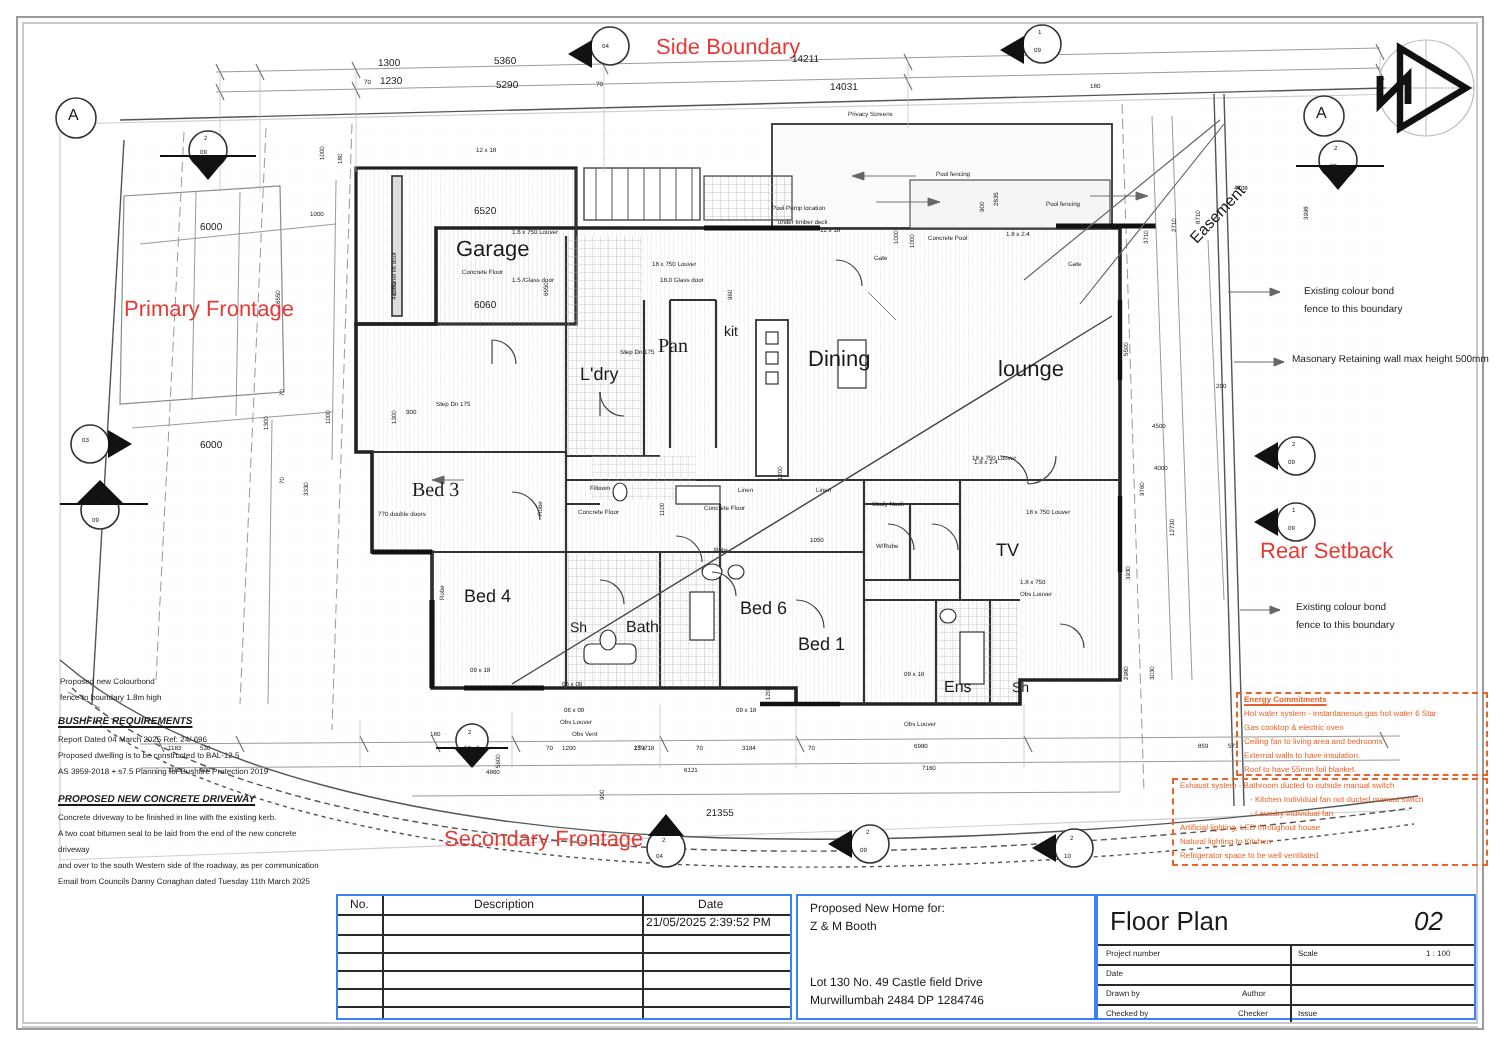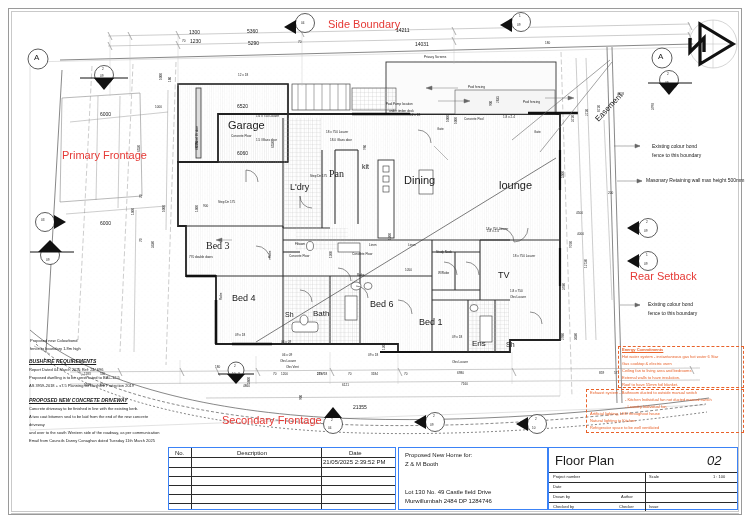--- a/index.html
+++ b/index.html
@@ -416,21 +416,21 @@
   <div class="t s11" style="left:228px;top:120px;">Garage</div>
   <div class="t xs" style="left:231px;top:135px;">Concrete Floor</div>
   <div class="t s9" style="left:290px;top:183px;">L'dry</div>
   <div class="t s10" style="left:329px;top:169px;">Pan</div>
   <div class="t s7" style="left:362px;top:163px;">kit</div>
   <div class="t s11" style="left:404px;top:175px;">Dining</div>
   <div class="t s11" style="left:499px;top:180px;">lounge</div>
   <div class="t s10" style="left:206px;top:241px;">Bed 3</div>
   <div class="t s9" style="left:232px;top:294px;">Bed 4</div>
   <div class="t s9" style="left:370px;top:300px;">Bed 6</div>
-  <div class="t s9" style="left:419px;top:318px;">Bed 1</div>
+  <div class="t s9" style="left:399px;top:318px;">Bed 1</div>
   <div class="t s8" style="left:313px;top:310px;">Bath</div>
   <div class="t s7" style="left:285px;top:311px;">Sh</div>
   <div class="t s8" style="left:472px;top:340px;">Ens</div>
   <div class="t s7" style="left:506px;top:341px;">Sh</div>
   <div class="t s9" style="left:498px;top:271px;">TV</div>
 
   <div class="t xs" style="left:424px;top:56px;">Privacy Screens</div>
   <div class="t xs" style="left:386px;top:103px;">Pool Pump location</div>
   <div class="t xs" style="left:389px;top:110px;">under timber deck</div>
   <div class="t xs" style="left:468px;top:86px;">Pool fencing</div>

